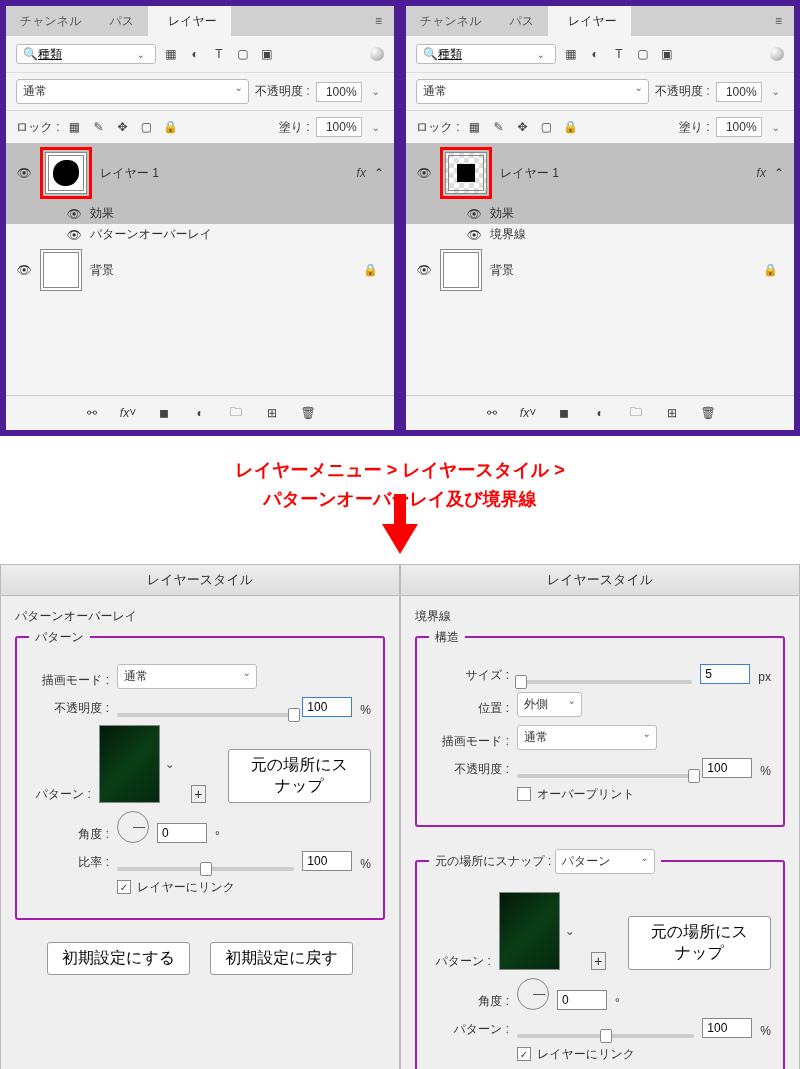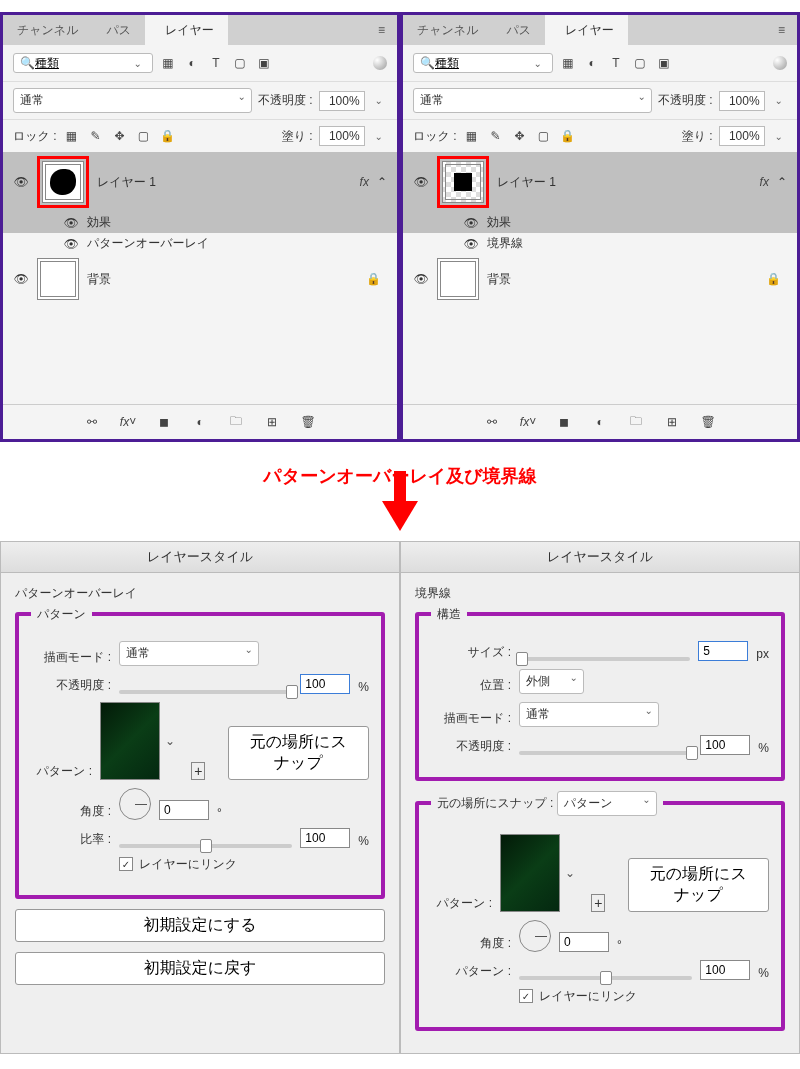--- a/index.html
+++ b/index.html
@@ -1,19 +1,19 @@
 <!DOCTYPE html>
 <html><head>
 <meta charset="utf-8">
 <style>
 * { box-sizing: border-box; margin: 0; padding: 0; font-family: "Hiragino Kaku Gothic Pro", "Meiryo", sans-serif; }
 body { background: #fff; width: 800px; font-size: 12px; color: #333; }
 
 .top-panels { display: flex; width: 100%; }
-.panel { width: 400px; border: 3px solid #4c1d95; background: #f4f4f4; margin-top: 12px; }
+.panel { width: 400px; border: 6px solid #4c1d95; background: #f4f4f4; }
 .tabs { display: flex; align-items: center; background: #d0d0d0; height: 30px; }
 .tab { padding: 7px 14px; font-size: 12px; color: #555; cursor: pointer; }
 .tab.active { background: #f4f4f4; color: #333; padding-left: 20px; }
 .tab-menu { margin-left: auto; padding: 0 12px; color: #555; }
 
 .filter-row { display: flex; align-items: center; padding: 8px 10px; gap: 6px; border-bottom: 1px solid #ddd; }
 .search-box { display: flex; align-items: center; border: 1px solid #bbb; background: #fff; border-radius: 3px; padding: 2px 6px; flex: 0 0 140px; }
 .search-box input { border: none; outline: none; width: 100%; font-size: 12px; text-decoration: underline; }
 .chev { color: #666; font-size: 10px; padding: 0 4px; }
 .icon-btn { width: 18px; height: 18px; display: inline-flex; align-items: center; justify-content: center; color: #444; }
@@ -44,37 +44,37 @@
 
 .annotation { text-align: center; color: #ff0000; font-weight: bold; font-size: 18px; padding: 20px 0 10px; line-height: 1.6; }
 .arrow { width: 0; height: 0; border-left: 18px solid transparent; border-right: 18px solid transparent; border-top: 30px solid red; margin: 0 auto 4px; position: relative; }
 .arrow::before { content: ""; position: absolute; top: -60px; left: -6px; width: 12px; height: 30px; background: red; }
 
 .dialogs { display: flex; width: 100%; }
 .dialog { width: 400px; border: 1px solid #bbb; background: #efefef; }
 .dlg-title { text-align: center; background: linear-gradient(#eee,#ddd); padding: 6px; border-bottom: 1px solid #bbb; font-size: 13px; }
 .dlg-body { padding: 12px 14px; }
 .section-title { font-size: 12px; margin-bottom: 4px; }
-fieldset.group { border: 4px solid #a21caf; border-radius: 3px; padding: 10px 12px 14px; margin-bottom: 10px; }
+fieldset.group { border: 2px solid #a21caf; border-radius: 3px; padding: 10px 12px 14px; margin-bottom: 22px; }
 fieldset.group legend { padding: 0 6px; font-size: 12px; }
 .form-row { display: flex; align-items: flex-end; gap: 8px; margin: 8px 0; }
 .form-row .label { width: 80px; text-align: right; font-size: 12px; }
 .slider { flex: 1; height: 4px; background: #ccc; border-radius: 2px; position: relative; }
 .slider .handle { position: absolute; top: -5px; width: 12px; height: 14px; background: #fff; border: 1px solid #888; border-radius: 2px; transform: translateX(-50%); }
 .num-in { border: 1px solid #888; background: #fff; padding: 2px 4px; width: 50px; text-align: left; font-size: 12px; }
 .num-in.hl { border-color: #3b7dd8; }
 .pattern-thumb { width: 78px; height: 78px; background: linear-gradient(135deg,#031a08,#0a3d16,#042810); border: 1px solid #888; position: relative; }
 .pattern-thumb::after { content:"⌄"; position:absolute; right:-16px; top:50%; transform:translateY(-50%); font-size:12px; color:#555; }
 .snap-btn, .btn { border: 1px solid #999; background: #fff; border-radius: 3px; padding: 5px 14px; font-size: 16px; }
 .plus-box { width: 18px; height: 18px; border: 1px solid #888; display: inline-flex; align-items: center; justify-content: center; font-size: 14px; }
 .angle-dial { width: 32px; height: 32px; border: 1px solid #888; border-radius: 50%; position: relative; }
 .angle-dial::after { content:""; position:absolute; top:50%; left:50%; width:12px; height:1px; background:#555; transform-origin:left; }
 .checkbox { display: inline-flex; align-items: center; gap: 6px; }
 .checkbox .box { width: 14px; height: 14px; border: 1px solid #888; background: #fff; display: inline-flex; align-items: center; justify-content: center; font-size: 10px; }
-.btn-row { display: flex; gap: 10px; justify-content: center; margin-top: 10px; flex-direction: column; }
+.btn-row { display: flex; gap: 20px; justify-content: center; margin-top: 10px; }
 </style>
 </head>
 <body>
 
 <div class="top-panels">
 
   <div class="panel">
     <div class="tabs">
       <div class="tab">チャンネル</div>
       <div class="tab">パス</div>
@@ -221,20 +221,21 @@
       <span class="icon-btn">◼</span>
       <span class="icon-btn">◐</span>
       <span class="icon-btn">🗀</span>
       <span class="icon-btn">⊞</span>
       <span class="icon-btn">🗑</span>
     </div>
   </div>
 </div>
 
 <div class="annotation">
+  <div>レイヤーメニュー &gt; レイヤースタイル &gt;</div>
   <div>パターンオーバーレイ及び境界線</div>
 </div>
 <div style="height:40px;position:relative">
     <div class="arrow"></div>
   </div>
 
 <div class="dialogs">
 
   <div class="dialog">
     <div class="dlg-title">レイヤースタイル</div>
@@ -313,20 +314,26 @@
           <div class="select" style="width:140px">通常</div>
         </div>
         <div class="form-row">
           <span class="label">不透明度 :</span>
           <div class="slider">
               <div class="handle" style="left:100%"></div>
             </div>
           <input class="num-in" value="100" style="">
           <span>%</span>
         </div>
+        <div class="form-row" style="padding-left:88px">
+          <span class="checkbox">
+              <span class="box"></span>
+              <span>オーバープリント</span>
+            </span>
+        </div>
       </fieldset>
       <fieldset class="group">
         <legend><span>元の場所にスナップ :</span> <span class="select" style="display:inline-block;width:100px">パターン</span></legend>
         <div class="form-row">
           <span class="label">パターン :</span>
           <div class="pattern-thumb"></div>
           <span style="width:20px"></span>
           <span class="plus-box">+</span>
           <span style="width:8px"></span>
           <button class="snap-btn">元の場所にスナップ</button>

